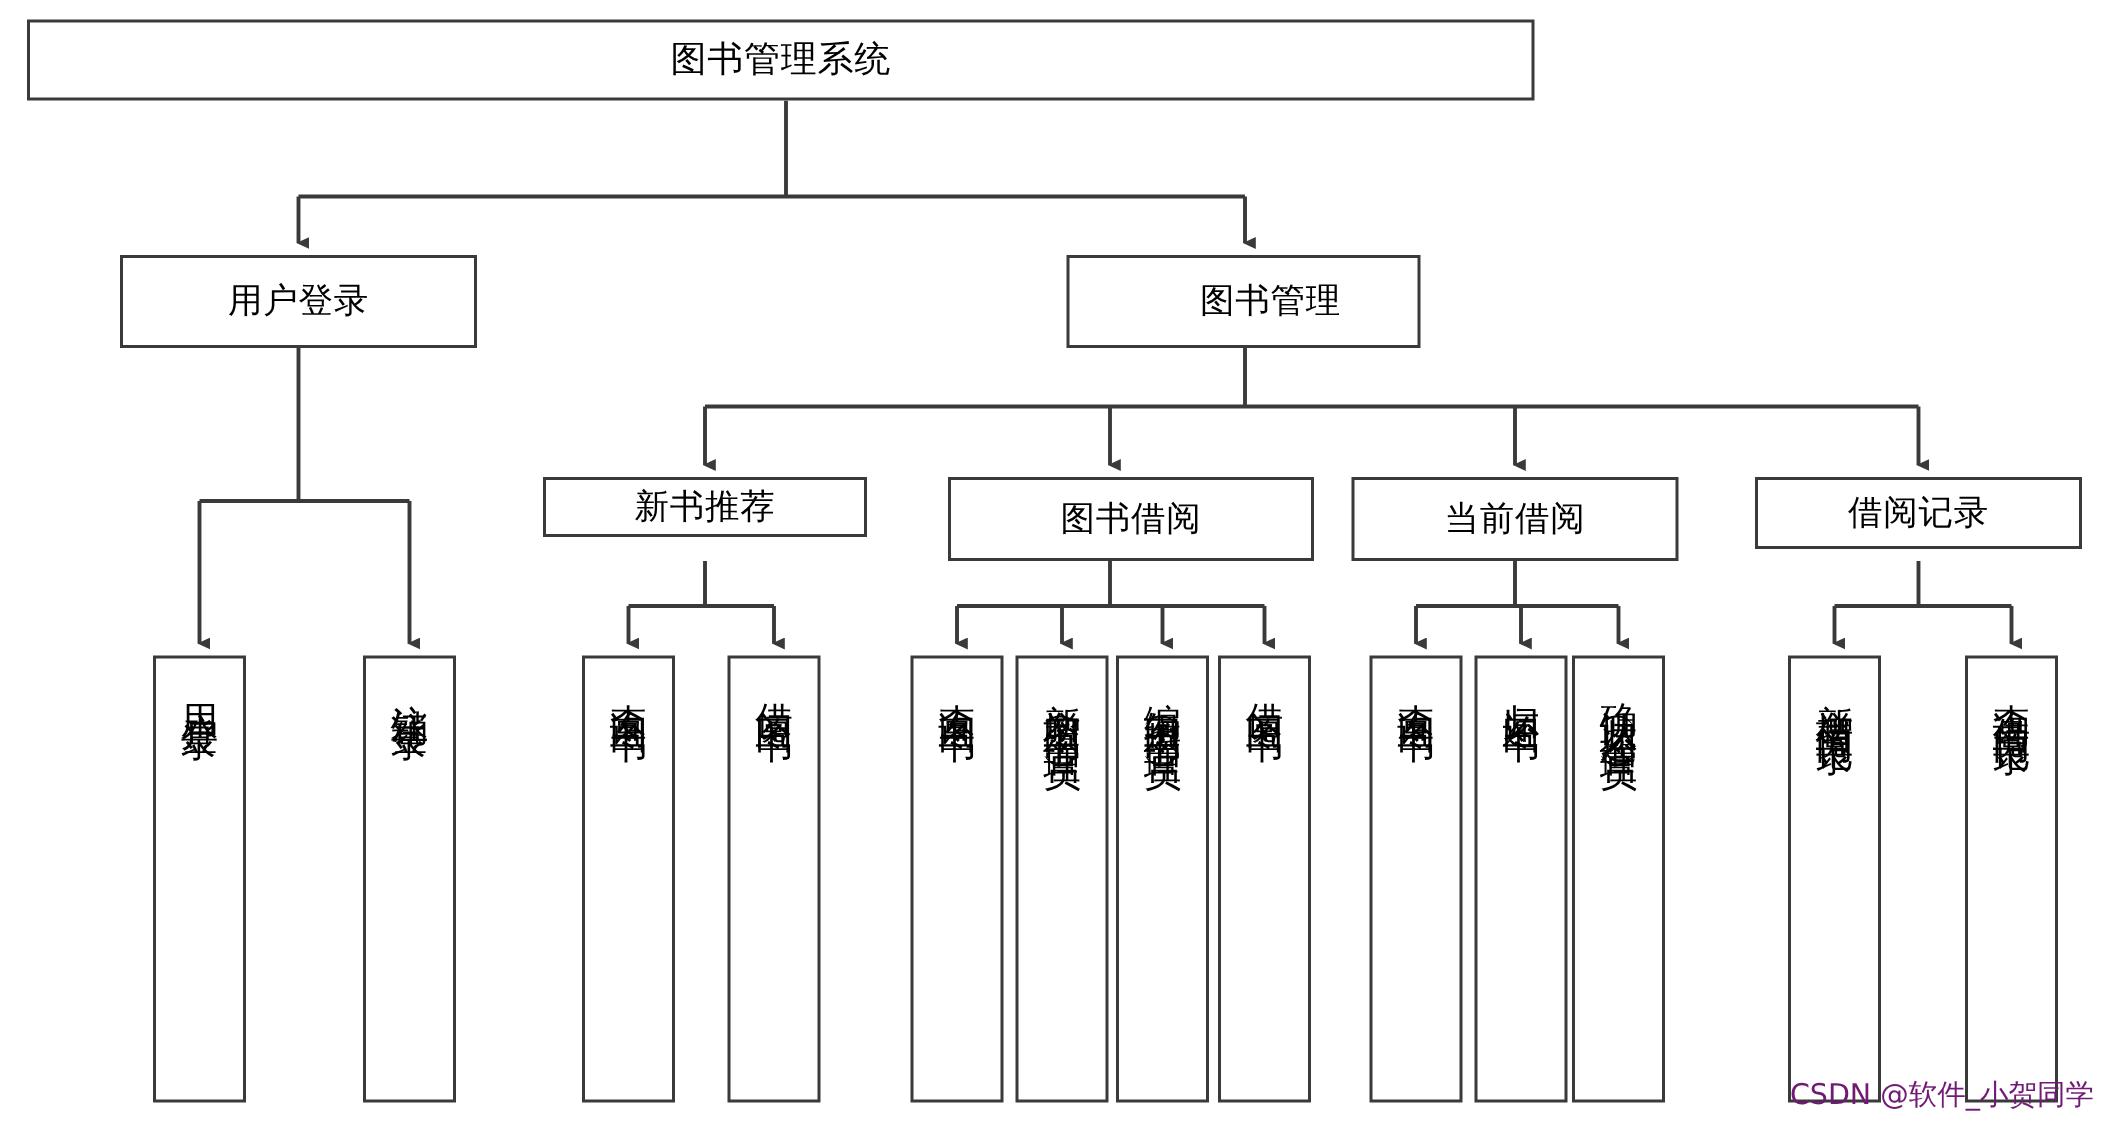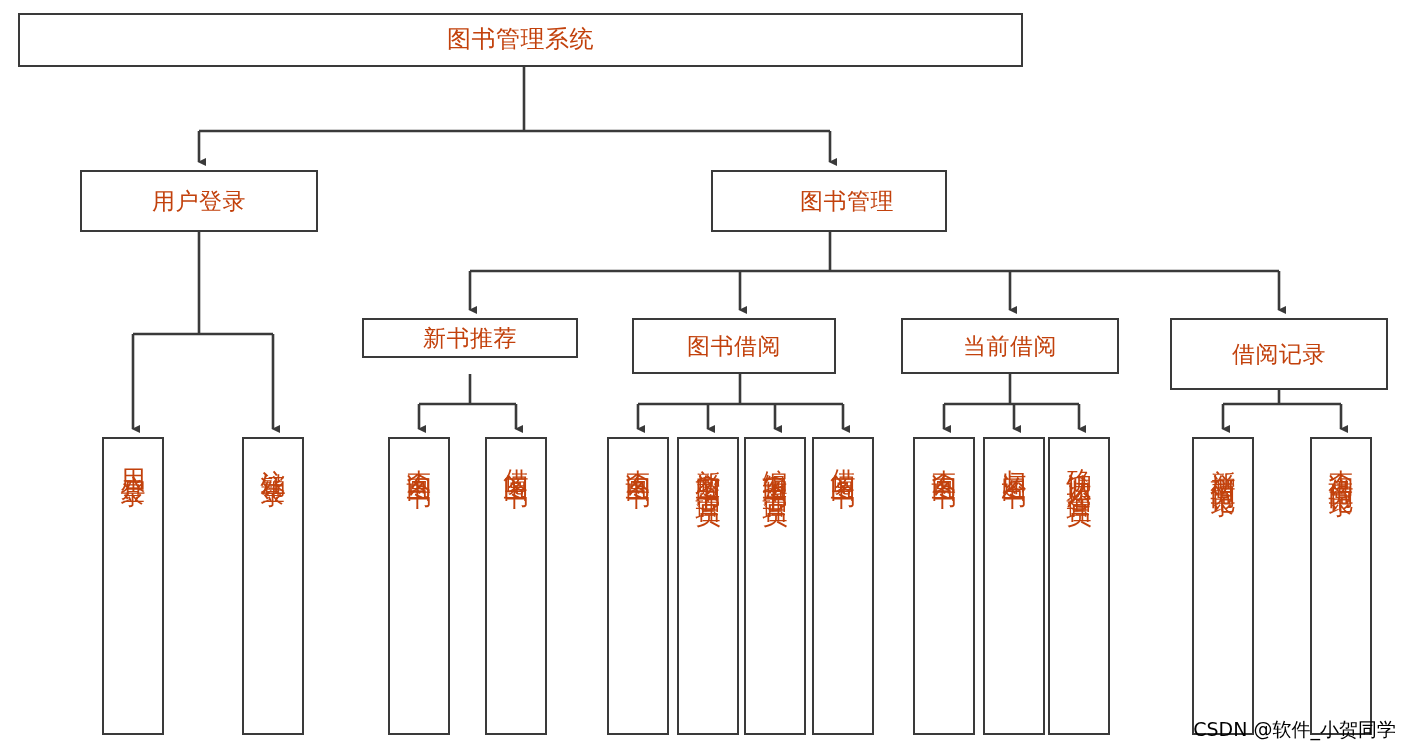--- a/index.html
+++ b/index.html
@@ -31,21 +31,21 @@
     position: absolute;
     box-sizing: border-box;
     background: #ffffff;
     border: 2.5px solid #3a3a3a;
     display: flex;
     align-items: center;
     justify-content: center;
     overflow: hidden;
   }
   .node-label {
-    color: #c2410c;
+    color: #000000;
     letter-spacing: 0.5px;
     white-space: nowrap;
     line-height: 1.15;
   }
   .node-box.horizontal .node-label {
     font-size: 23px;
   }
   .node-box.root .node-label {
     font-size: 24px;
   }
@@ -60,21 +60,21 @@
     font-size: 25px;
     letter-spacing: 5px;
     line-height: 1;
     -webkit-writing-mode: vertical-rl;
   }
   #watermark {
     position: absolute;
     right: 9px;
     bottom: 4px;
     font-size: 19px;
-    color: #000000;
+    color: #701a75;
     white-space: nowrap;
     font-family: "DejaVu Sans", "Liberation Sans", sans-serif;
     pointer-events: none;
   }
 </style>
 </head>
 <body>
 
 <div id="diagram-root">
 
@@ -136,27 +136,27 @@
   <div class="node-box horizontal" style="left:80px; top:170px; width:238px; height:62px;">
     <span class="node-label">用户登录</span>
   </div>
   <div class="node-box horizontal" style="left:711px; top:170px; width:236px; height:62px;padding-left:36px;">
     <span class="node-label">图书管理</span>
   </div>
 
   <div class="node-box horizontal" style="left:362px; top:318px; width:216px; height:40px;">
     <span class="node-label">新书推荐</span>
   </div>
-  <div class="node-box horizontal" style="left:632px; top:318px; width:204px; height:56px;">
+  <div class="node-box horizontal" style="left:632px; top:318px; width:244px; height:56px;">
     <span class="node-label">图书借阅</span>
   </div>
   <div class="node-box horizontal" style="left:901px; top:318px; width:218px; height:56px;">
     <span class="node-label">当前借阅</span>
   </div>
-  <div class="node-box horizontal" style="left:1170px; top:318px; width:218px; height:72px;">
+  <div class="node-box horizontal" style="left:1170px; top:318px; width:218px; height:48px;">
     <span class="node-label">借阅记录</span>
   </div>
 
   <div class="node-box vertical" style="left:102px; top:437px; width:62px; height:298px;">
     <span class="node-label">用户登录</span>
   </div>
   <div class="node-box vertical" style="left:242px; top:437px; width:62px; height:298px;">
     <span class="node-label">注销登录</span>
   </div>
 

